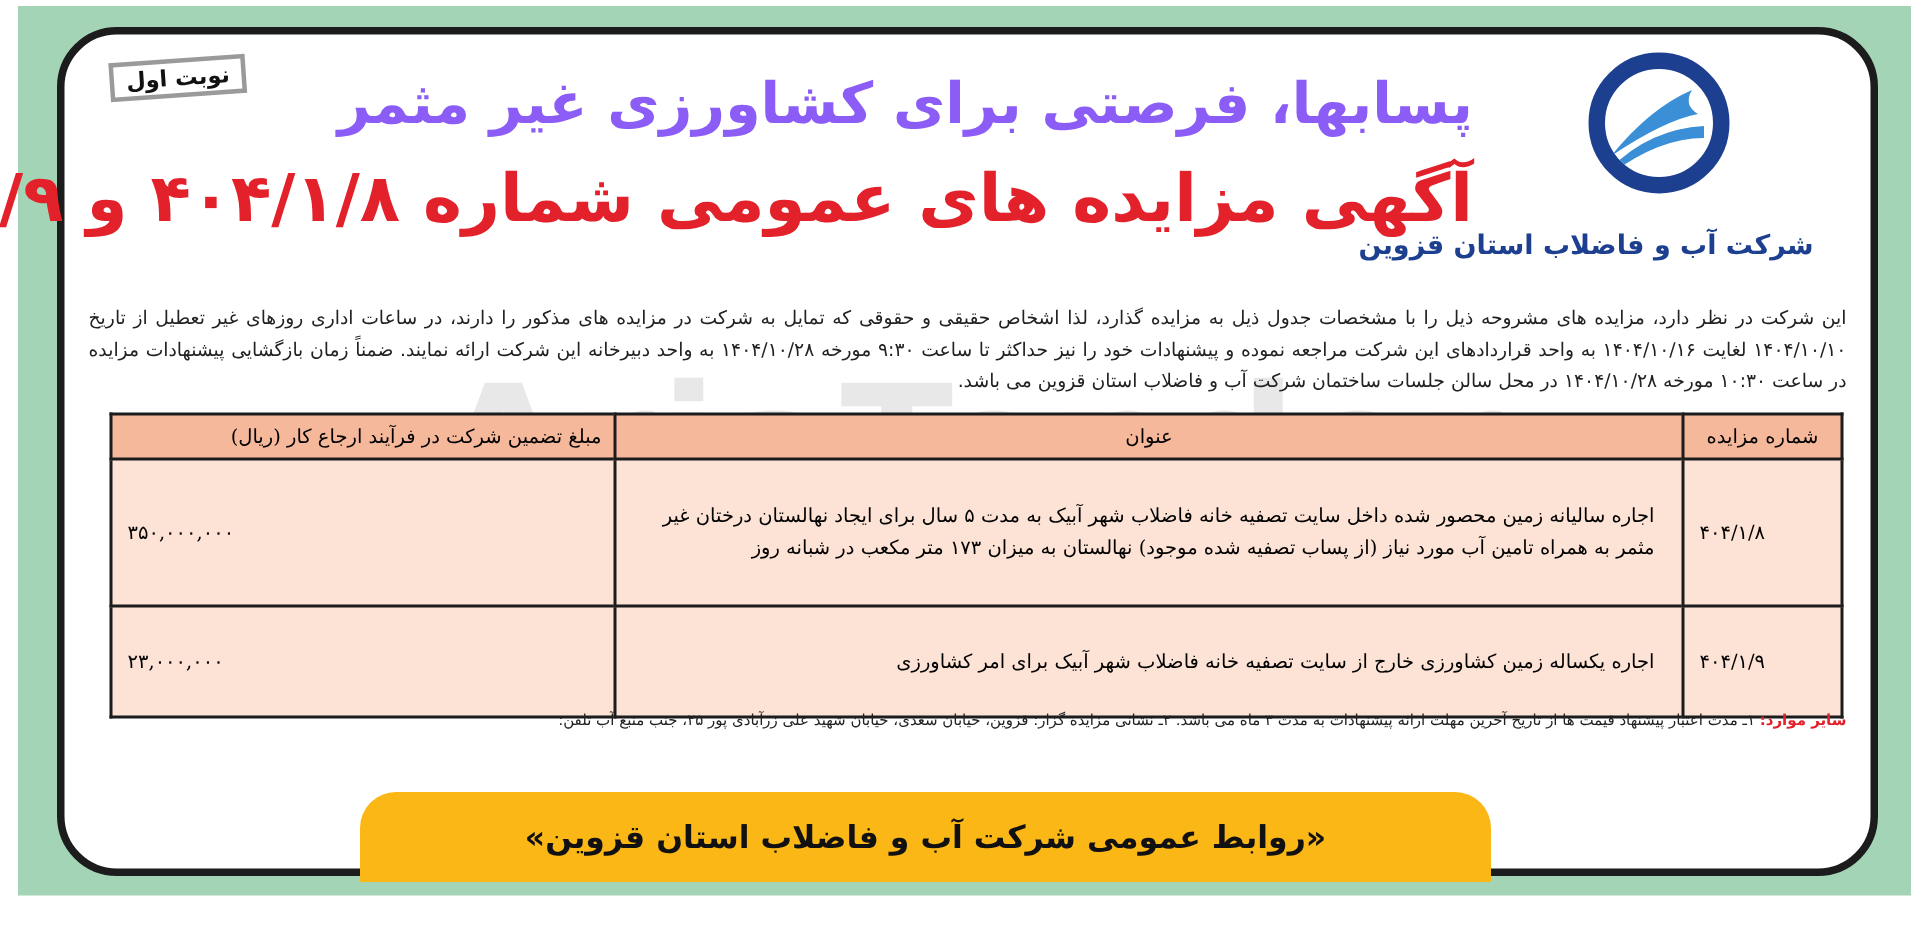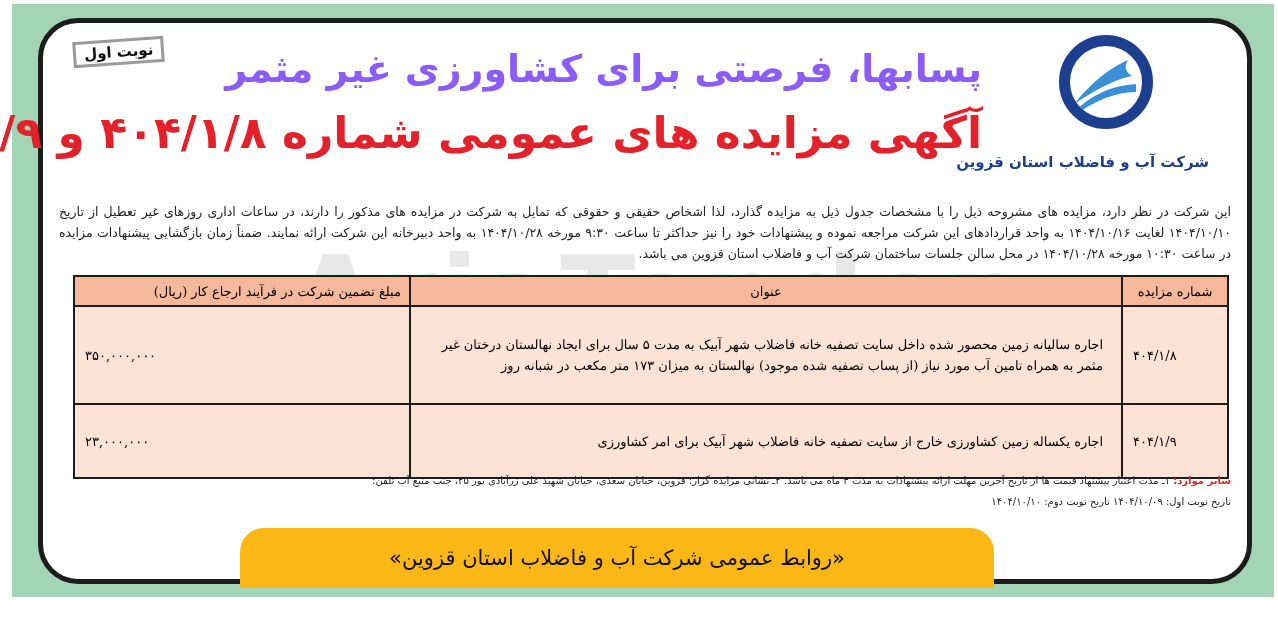--- a/index.html
+++ b/index.html
@@ -19,21 +19,21 @@
   
   .logo {
     position: absolute; right: 18px; top: 8px; width: 250px; height: 150px;
   }
   .logo-ring {
     position: absolute; left: 80px; top: 4px; width: 94px; height: 94px;
     border-radius: 50%; border: 11px solid #1d3f8f; background: #fff; overflow: hidden;
   }
   .logo-ring svg { position: absolute; left: 0; top: 0; }
   .logo-text {
-    position: absolute; right: 20px; top: 122px; font-size: 15px; font-weight: bold;
+    position: absolute; right: 20px; top: 122px; font-size: 18px; font-weight: bold;
     color: #1d3f8f; white-space: nowrap;
   }
   .title1 {
     position: absolute; right: 265px; top: 24px; font-size: 38px; font-weight: bold;
     color: #8b5cf6; white-space: nowrap;
   }
   .title2 {
     position: absolute; right: 265px; top: 84px; font-size: 44px; font-weight: bold;
     color: #e3212b; white-space: nowrap;
   }
@@ -82,21 +82,21 @@
     position: absolute; right: 16px; left: 12px; top: 447px;
     font-size: 10px; line-height: 21px; color: #222;
   }
   .other-label { color: #e3212b; font-weight: bold; }
 
   
   .footer-banner {
     position: absolute; left: 240px; top: 528px; width: 754px; height: 60px;
     background: #fbb716; border-radius: 24px 24px 0 0; direction: rtl;
     display: flex; align-items: center; justify-content: center;
-    font-size: 21px; font-weight: normal; color: #111;
+    font-size: 21px; font-weight: bold; color: #111;
   }
 </style>
 </head>
 <body>
 
 <div class="green-bg"></div>
 
 <div class="frame">
 
   <div class="watermark">AriaTender</div>
@@ -139,17 +139,16 @@
         <td>۲۳,۰۰۰,۰۰۰</td>
       </tr>
     </tbody>
   </table>
 
   <div class="other">
     <div>
       <span class="other-label">سایر موارد:</span>
       <span>۱ـ مدت اعتبار پیشنهاد قیمت ها از تاریخ آخرین مهلت ارائه پیشنهادات به مدت ۳ ماه می باشد. ۲ـ نشانی مزایده گزار: قزوین، خیابان سعدی، خیابان شهید علی زرآبادی پور ۲۵، جنب منبع آب تلفن:</span>
     </div>
-    <div>تاریخ نوبت اول: ۱۴۰۴/۱۰/۰۹ تاریخ نوبت دوم: ۱۴۰۴/۱۰/۱۰</div>
   </div>
 </div>
 
 <div class="footer-banner">«روابط عمومی شرکت آب و فاضلاب استان قزوین»</div>
 
 </body></html>

